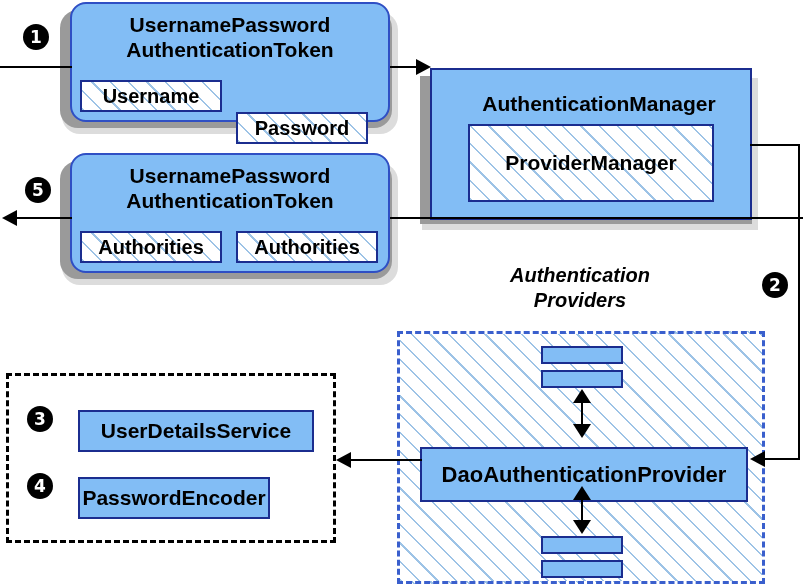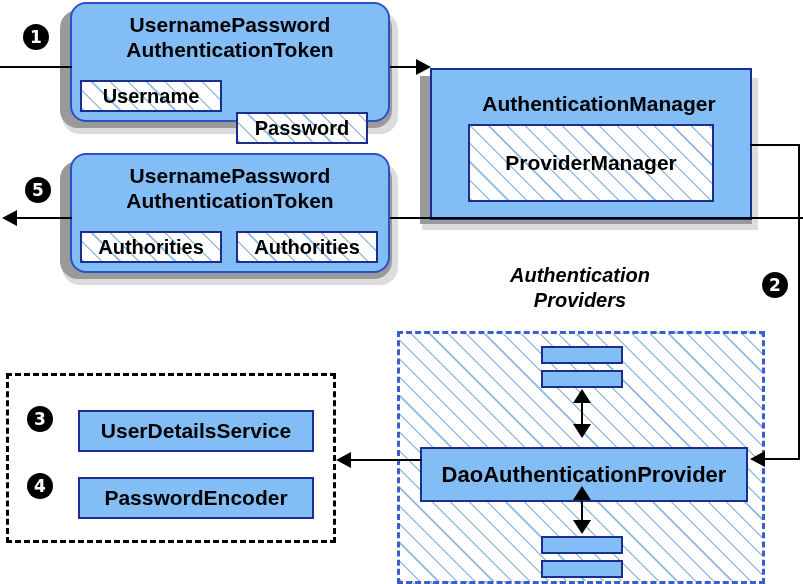--- a/index.html
+++ b/index.html
@@ -208,19 +208,19 @@
 
   <div class="dashed-black" style="left:6px;top:373px;width:330px;height:170px;"></div>
 
   <div class="shadow2" style="left:72px;top:408px;width:245px;height:46px;"></div>
   <div class="shadow" style="left:70px;top:406px;width:243px;height:42px;"></div>
   <div class="lbl-box" style="left:78px;top:398px;width:236px;height:42px;font-size:21px;">UserDetailsService</div>
   <div class="badge" style="left:27px;top:406px;">3</div>
 
   <div class="shadow2" style="left:72px;top:485px;width:245px;height:46px;"></div>
   <div class="shadow" style="left:70px;top:483px;width:243px;height:42px;"></div>
-  <div class="lbl-box" style="left:78px;top:465px;width:236px;height:42px;font-size:21px;">PasswordEncoder</div>
+  <div class="lbl-box" style="left:78px;top:465px;width:192px;height:42px;font-size:21px;">PasswordEncoder</div>
   <div class="badge" style="left:27px;top:473px;">4</div>
 
   <div class="ln-h" style="left:350px;top:459px;width:72px;"></div>
   <div class="arrow arrow-l" style="left:336px;top:452px;"></div>
 
 </div>
 
 </body></html>

